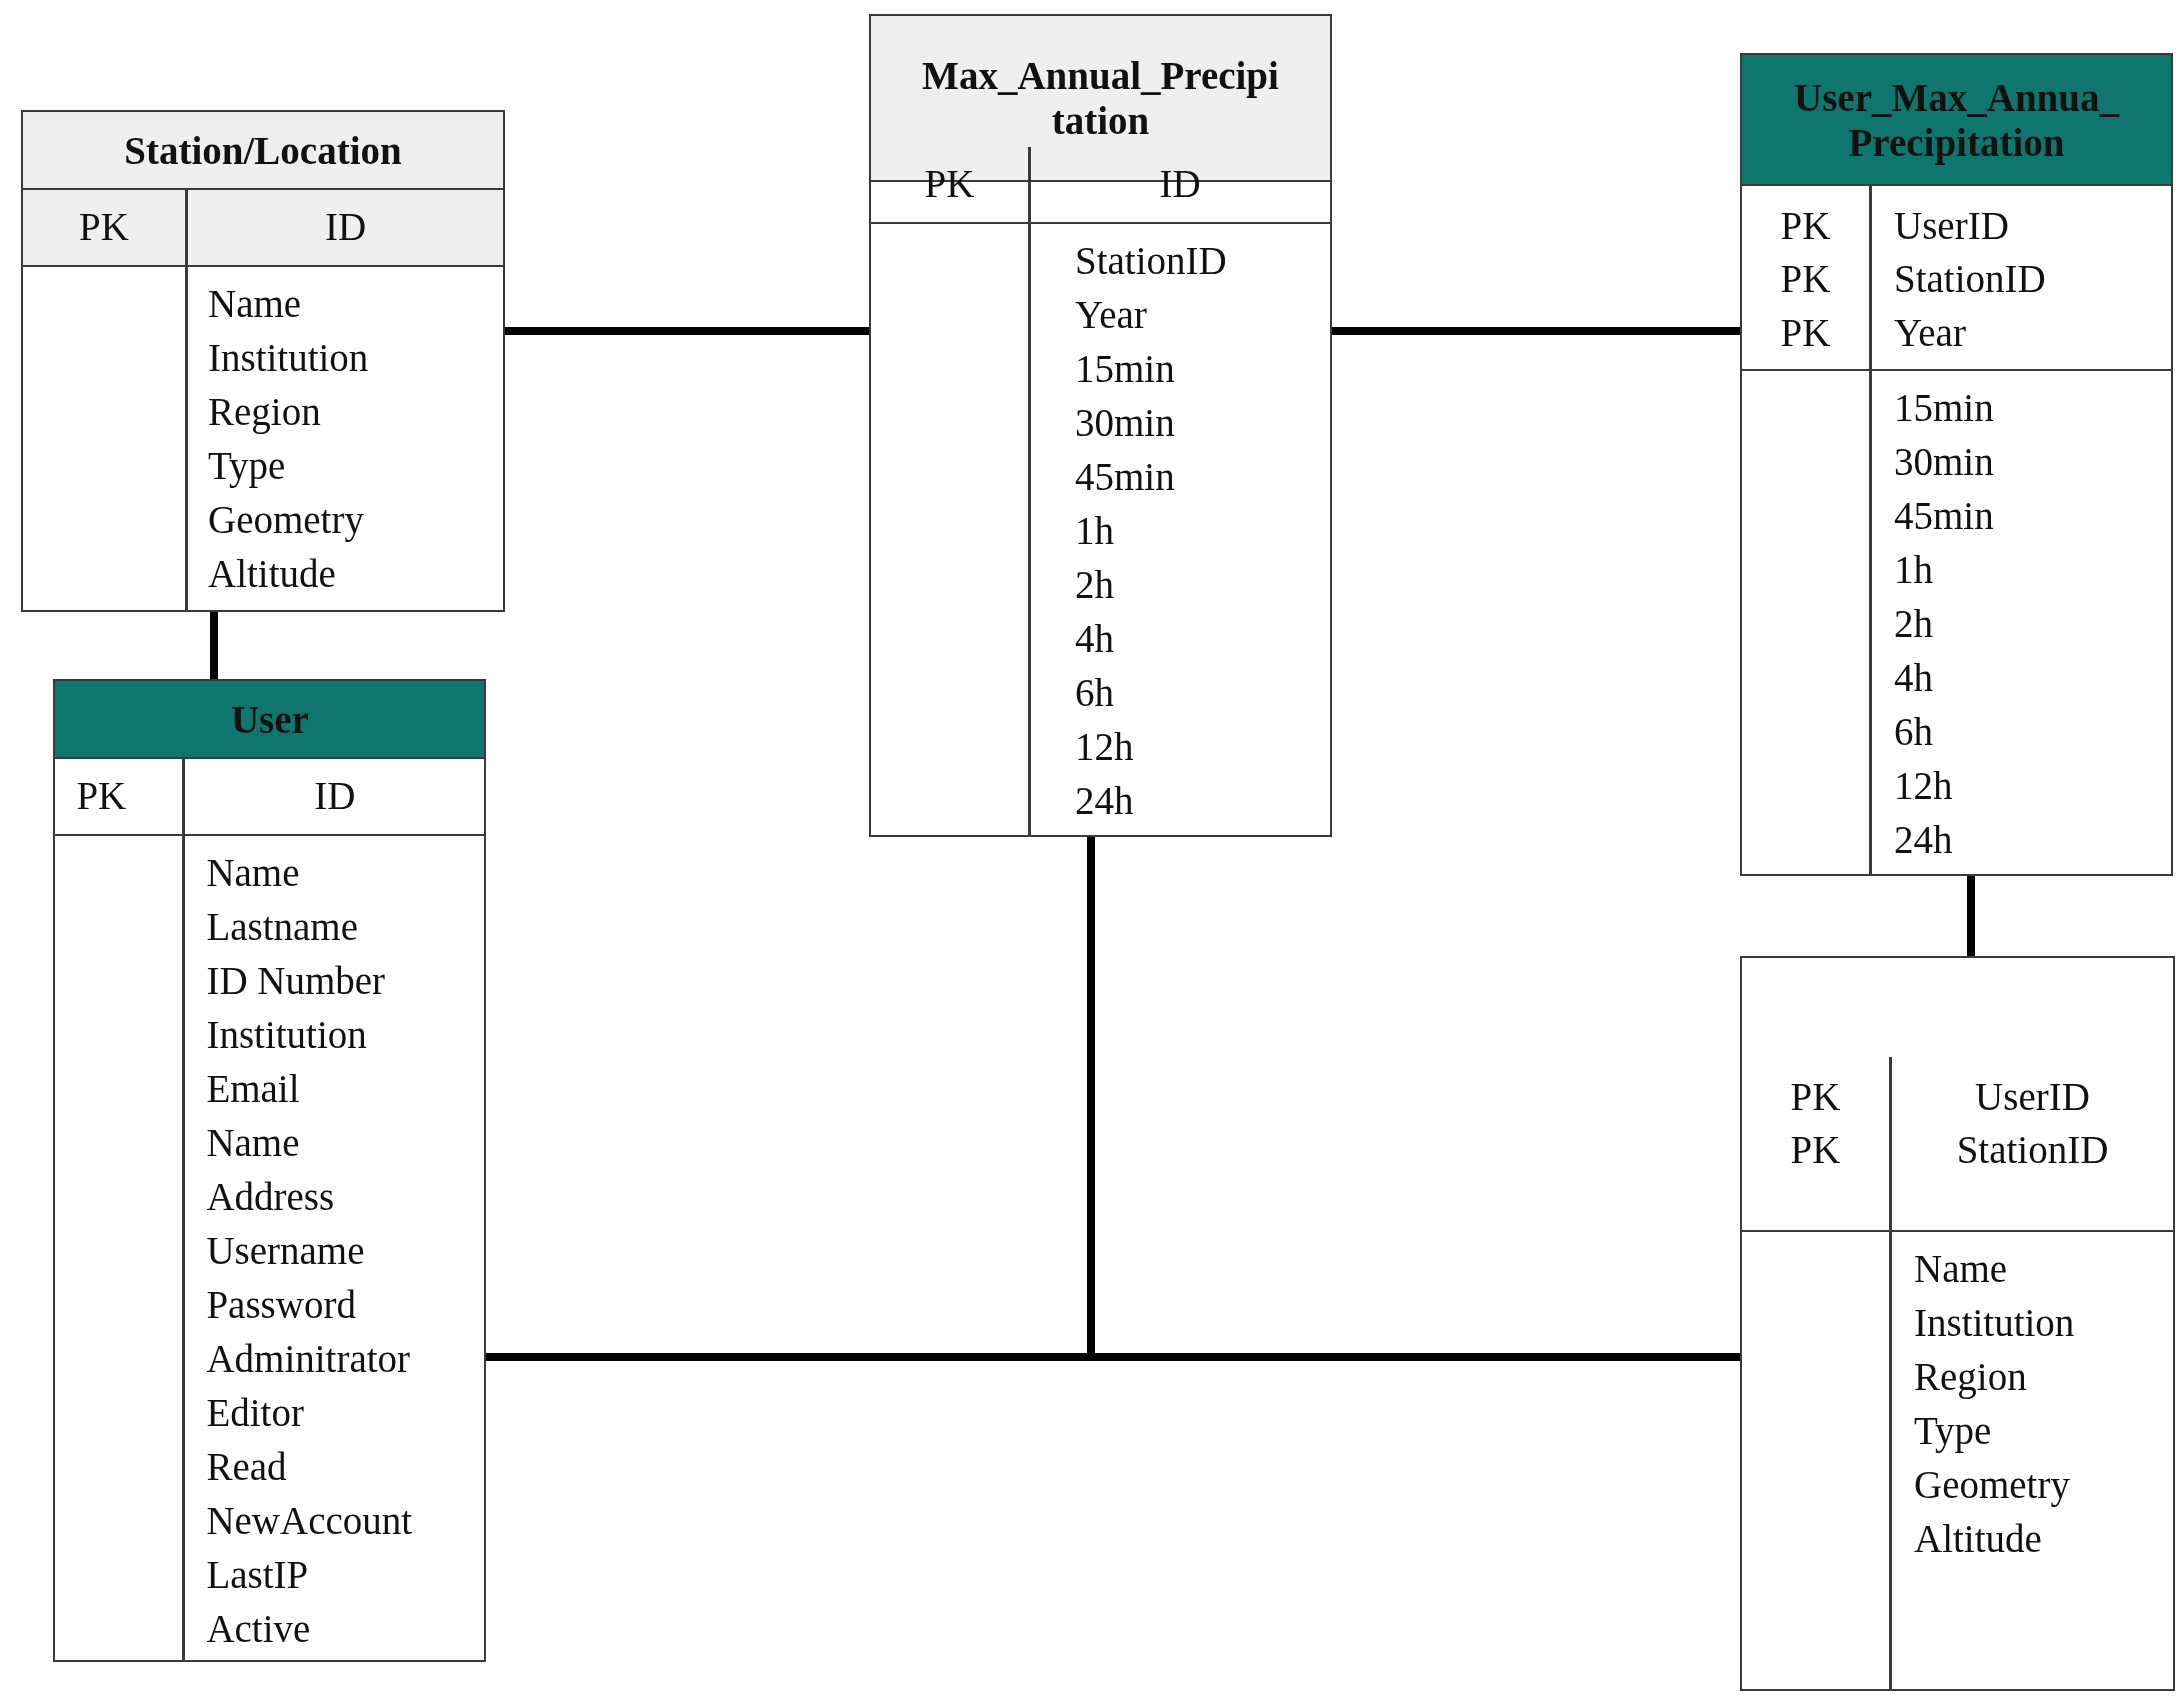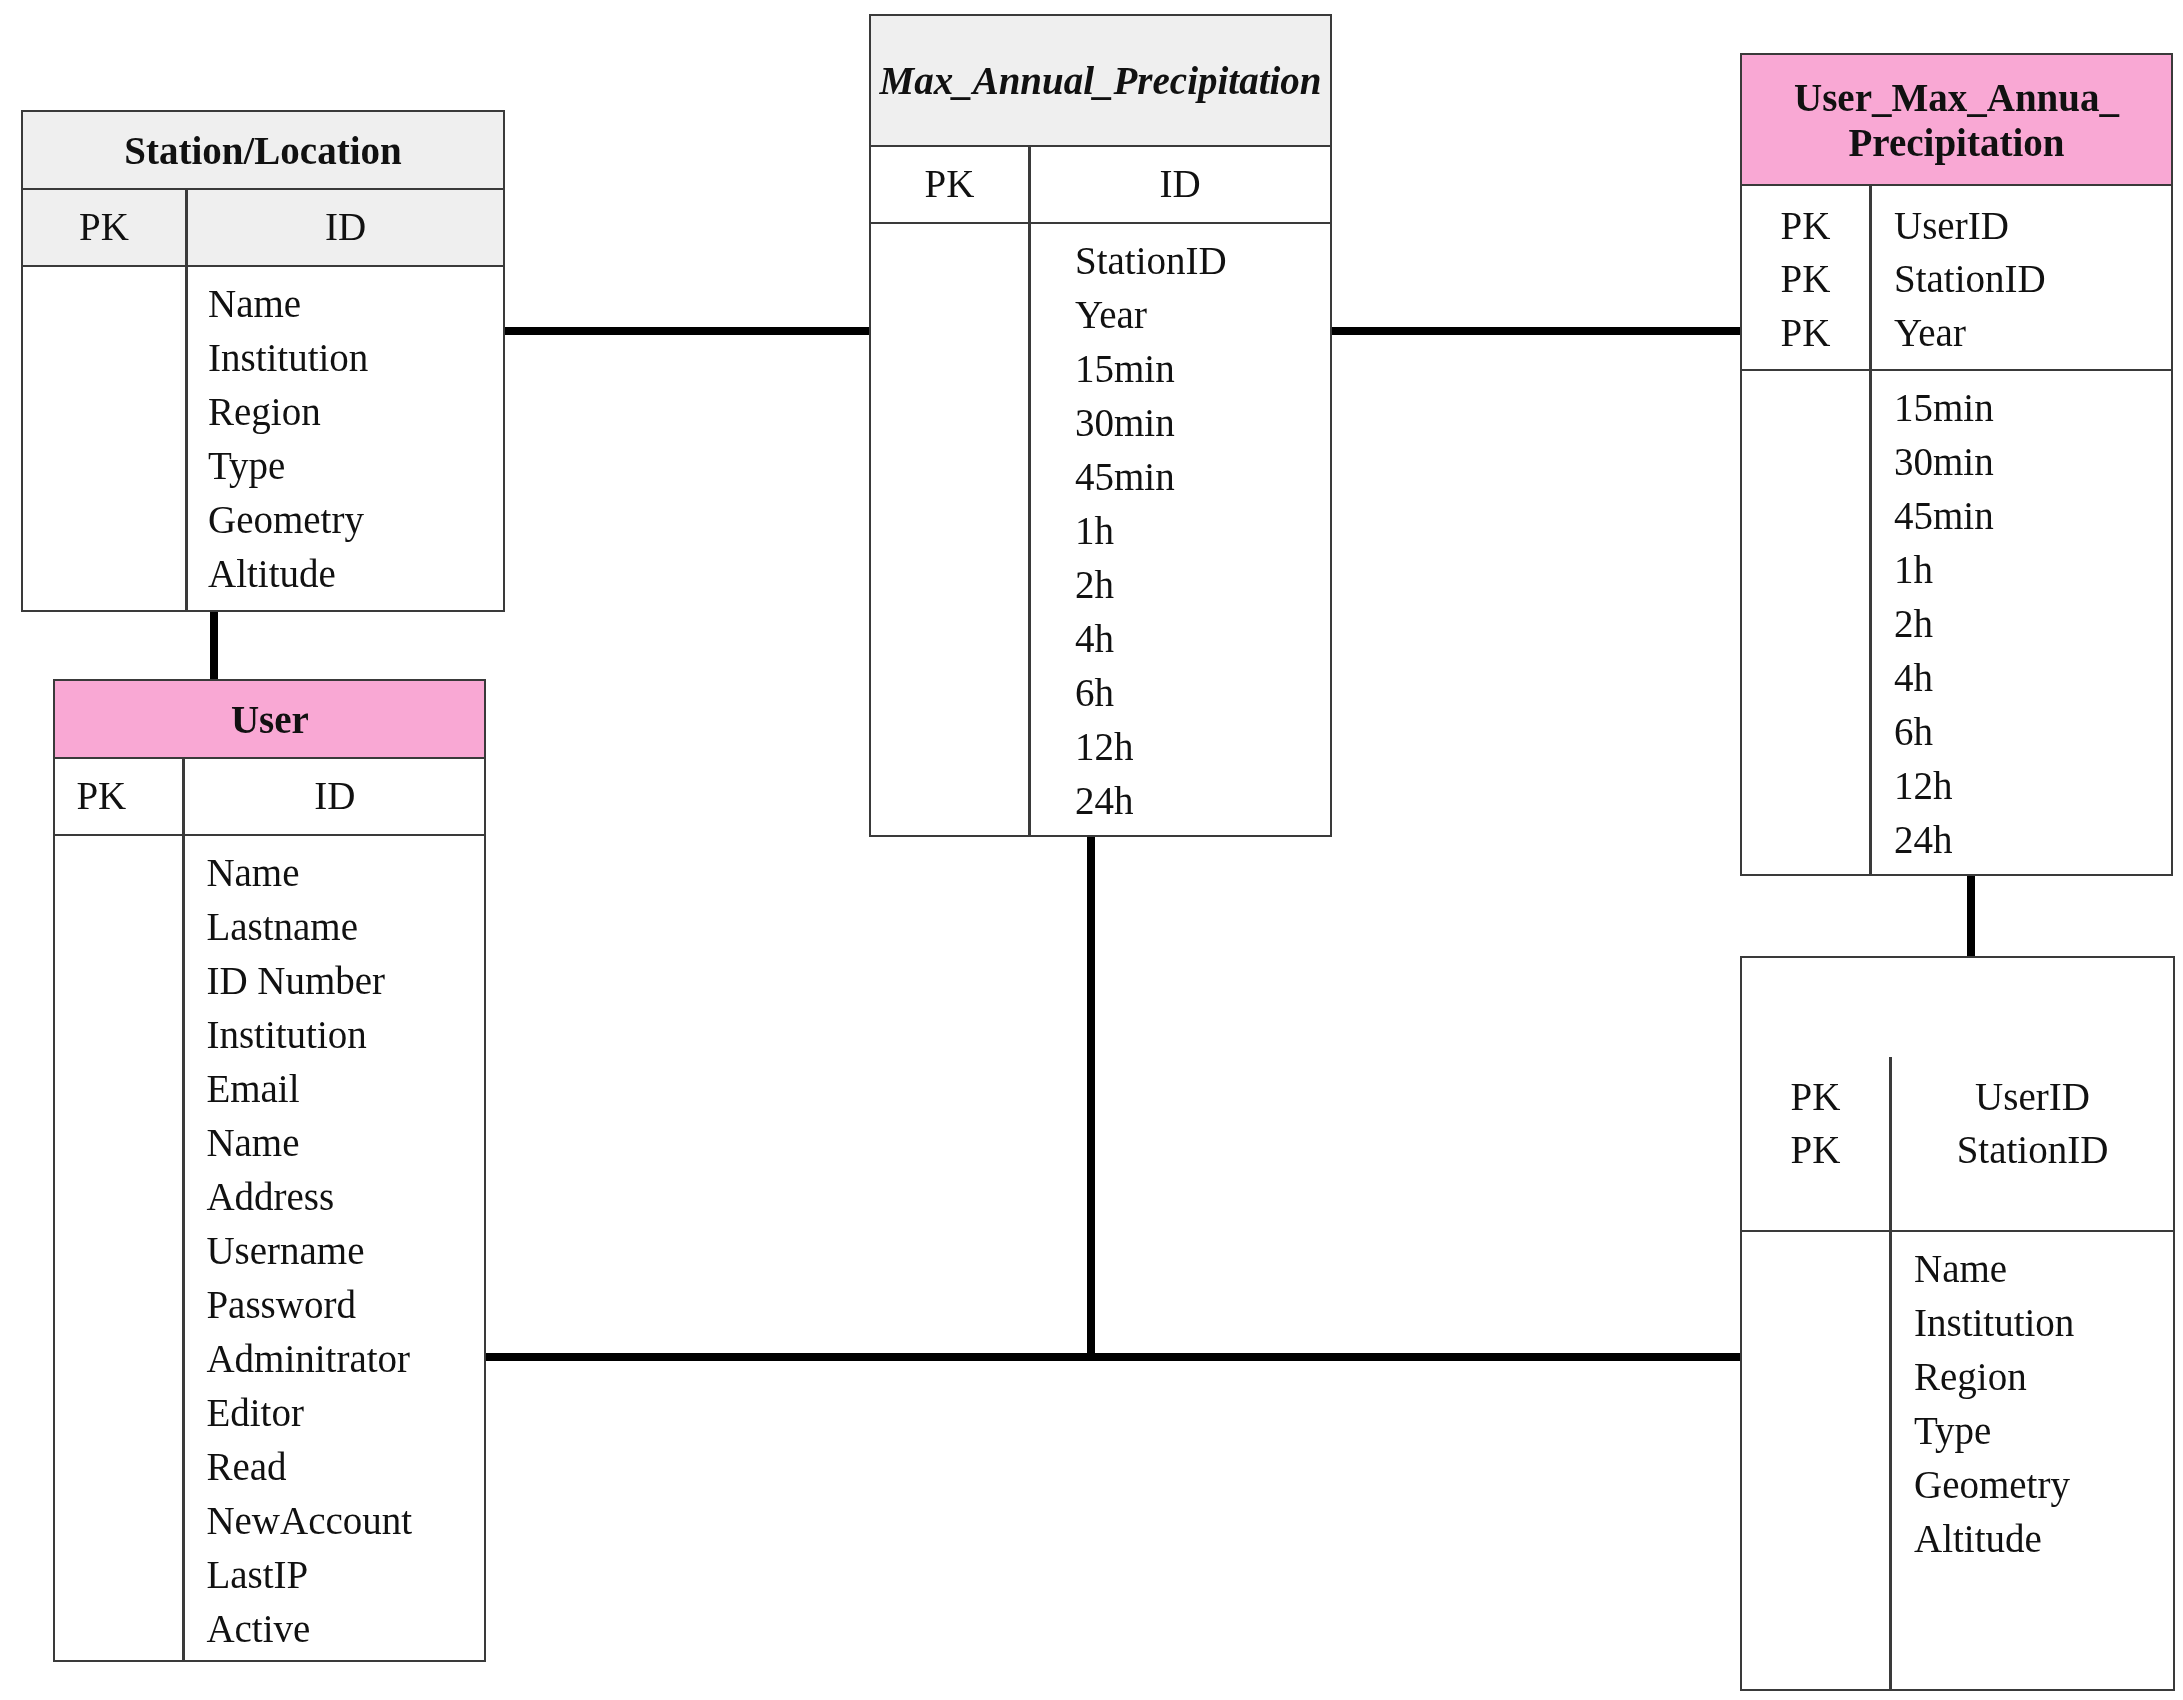--- a/index.html
+++ b/index.html
@@ -3,21 +3,21 @@
 <meta charset="utf-8">
 <style>
   html, body { margin:0; padding:0; background:#ffffff; }
   body { width:2183px; height:1700px; position:relative; overflow:hidden;
          font-family:"Liberation Serif","DejaVu Serif",serif; color:#111; }
   .entity { position:absolute; border:2.8px solid #3a3a3a; box-sizing:border-box; background:#fff; }
   .hdr { position:absolute; left:0; right:0; top:0; border-bottom:2.8px solid #3a3a3a;
          display:flex; align-items:center; justify-content:center; text-align:center;
          font-weight:bold; font-size:39px; line-height:45px; box-sizing:border-box; padding:0 7px; }
   .hdr.g1 { background:#efefef; }
-  .hdr.g2 { background:#f9a8d4; }
+  .hdr.g2 { background:#0f766e; }
   .pkrow { position:absolute; left:0; right:0; border-bottom:2.8px solid #3a3a3a; box-sizing:border-box; }
   .pkrow.grey { background:#efefef; }
   .vdiv { position:absolute; top:0; bottom:0; width:2.8px; background:#3a3a3a; }
   .cell { position:absolute; font-size:39px; line-height:54px; white-space:nowrap; }
   .center { text-align:center; }
   .attrs { position:absolute; font-size:39px; line-height:54px; }
   .attrs div { white-space:nowrap; }
   .line { position:absolute; background:#000; }
 </style>
 </head>
@@ -73,21 +73,21 @@
     <div>Adminitrator</div>
     <div>Editor</div>
     <div>Read</div>
     <div>NewAccount</div>
     <div>LastIP</div>
     <div>Active</div>
   </div>
 </div>
 
 <div class="entity" style="left:869px;top:14px;width:463px;height:823px;">
-  <div class="hdr g1" style="height:131px;flex-direction:row;font-style:italic;">
+  <div class="hdr g1" style="height:166px;flex-direction:column;">
     <span>Max_Annual_Precipi</span>
     <span>tation</span>
   </div>
   <div class="pkrow" style="top:131px;height:77px;">
     <div class="vdiv" style="left:157px;"></div>
     <div class="cell center" style="left:0;width:157px;top:9.8px;">PK</div>
     <div class="cell center" style="left:159px;right:0;top:9.8px;">ID</div>
   </div>
   <div class="vdiv" style="left:157px;top:208px;"></div>
   <div class="attrs" style="left:204px;top:218px;">

